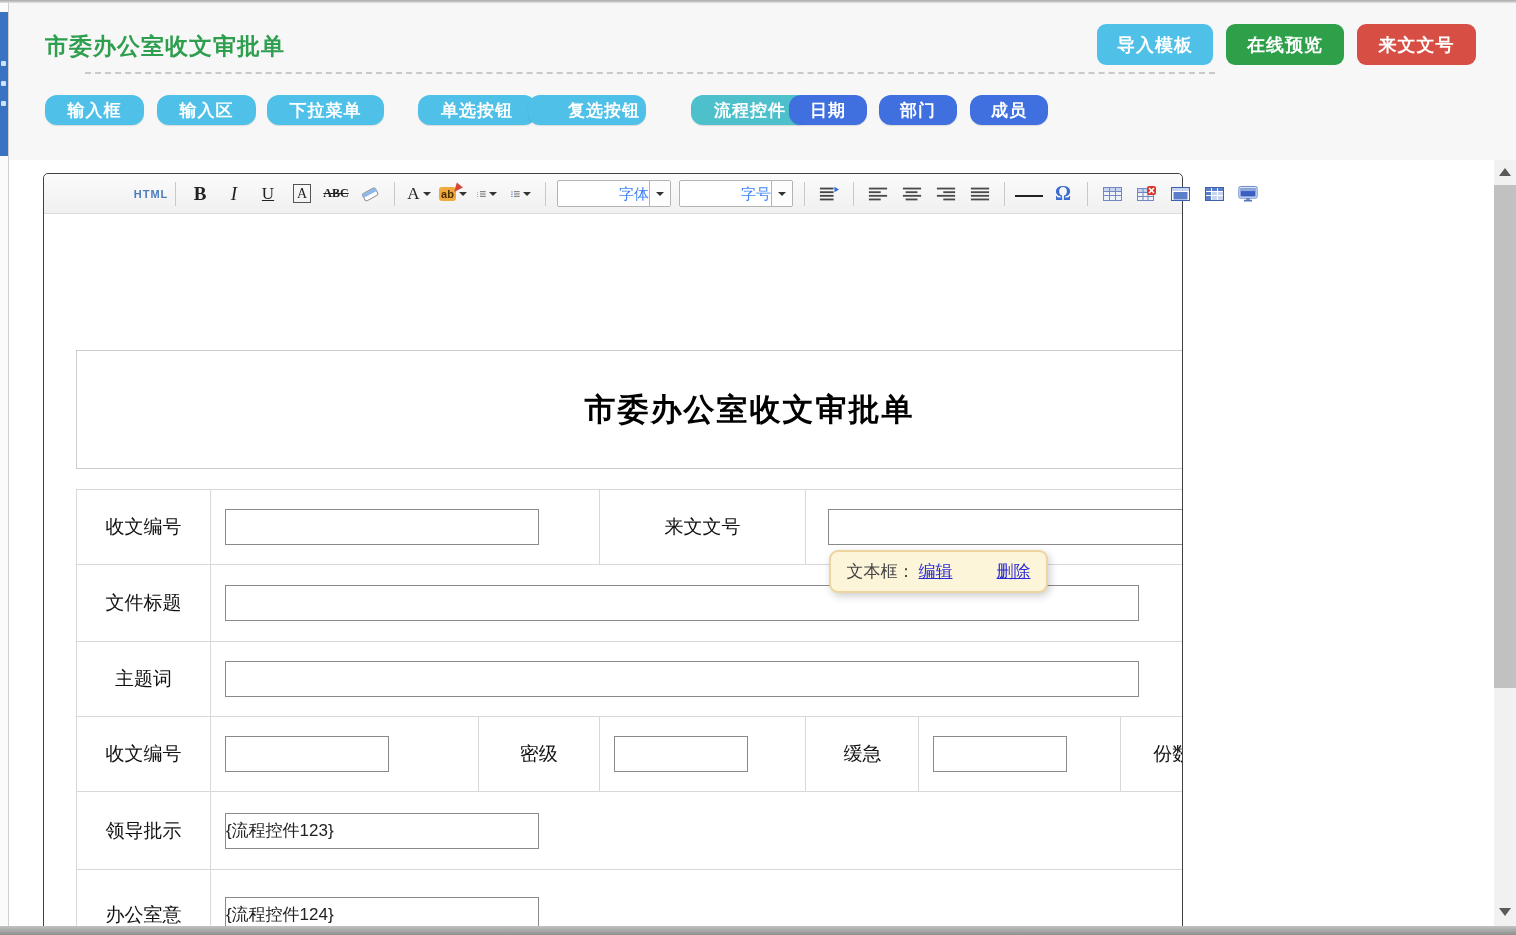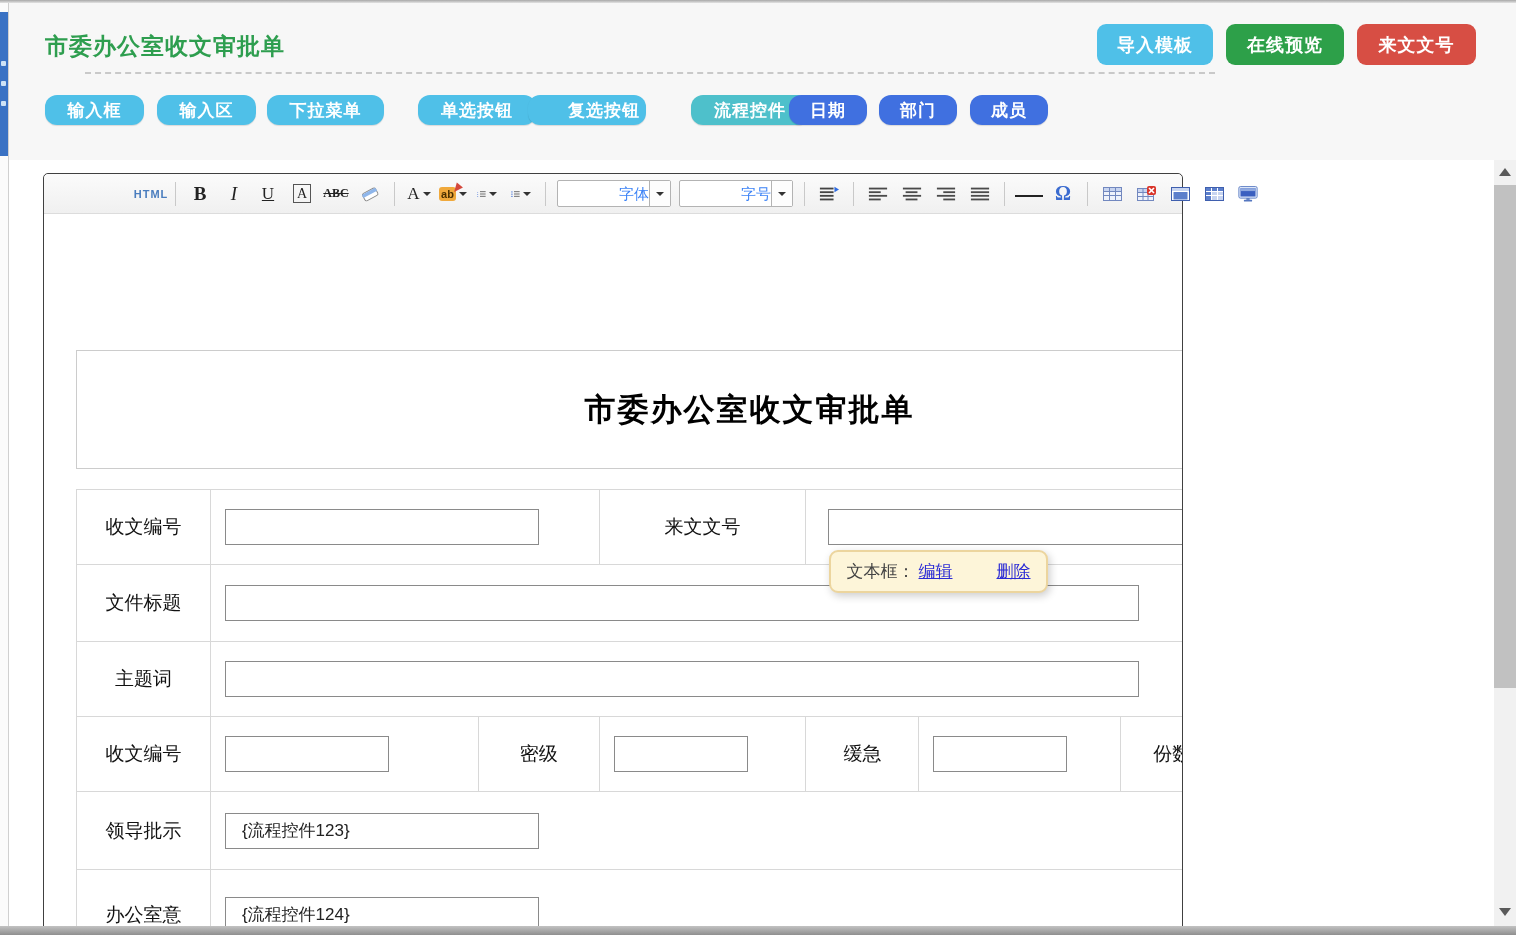--- a/index.html
+++ b/index.html
@@ -56,21 +56,21 @@
   .doc-title-box{position:absolute;left:32px;top:136px;width:1347px;height:119px;box-sizing:border-box;
                  border:1px solid #ccc;display:flex;align-items:center;justify-content:center;}
   .doc-title{font-size:31px;font-weight:bold;color:#000;letter-spacing:2px;}
   .ftable{position:absolute;left:32px;top:275px;width:1349px;border-top:1px solid #d8d8d8;border-left:1px solid #d8d8d8;box-sizing:border-box;}
   .frow{display:flex;}
   .fc{box-sizing:border-box;border-right:1px solid #d8d8d8;border-bottom:1px solid #d8d8d8;
       display:flex;align-items:center;background:#fff;}
   .fc.lab{justify-content:center;font-size:19px;color:#111;}
   .fc.inp{padding-left:14px;}
   .ti{box-sizing:border-box;border:1px solid #8a8a8a;background:#fff;height:36px;font-size:17px;
-      color:#222;padding:0 16px;font-family:"Liberation Sans",sans-serif;}
+      color:#222;padding:0 0;font-family:"Liberation Sans",sans-serif;}
 
   
   .tip{position:absolute;left:785px;top:336px;width:219px;height:43px;box-sizing:border-box;background:#fdf5d9;
        border:2px solid #ecd59e;border-radius:9px;box-shadow:2px 3px 8px rgba(0,0,0,.2);
        display:flex;align-items:center;justify-content:center;gap:4px;
        font-family:"Liberation Serif",serif;font-size:17px;color:#444;z-index:10;}
   .tip a{color:#2b2bd5;text-decoration:underline;cursor:pointer;}
   .tip a.del{margin-left:40px;}
 
   

